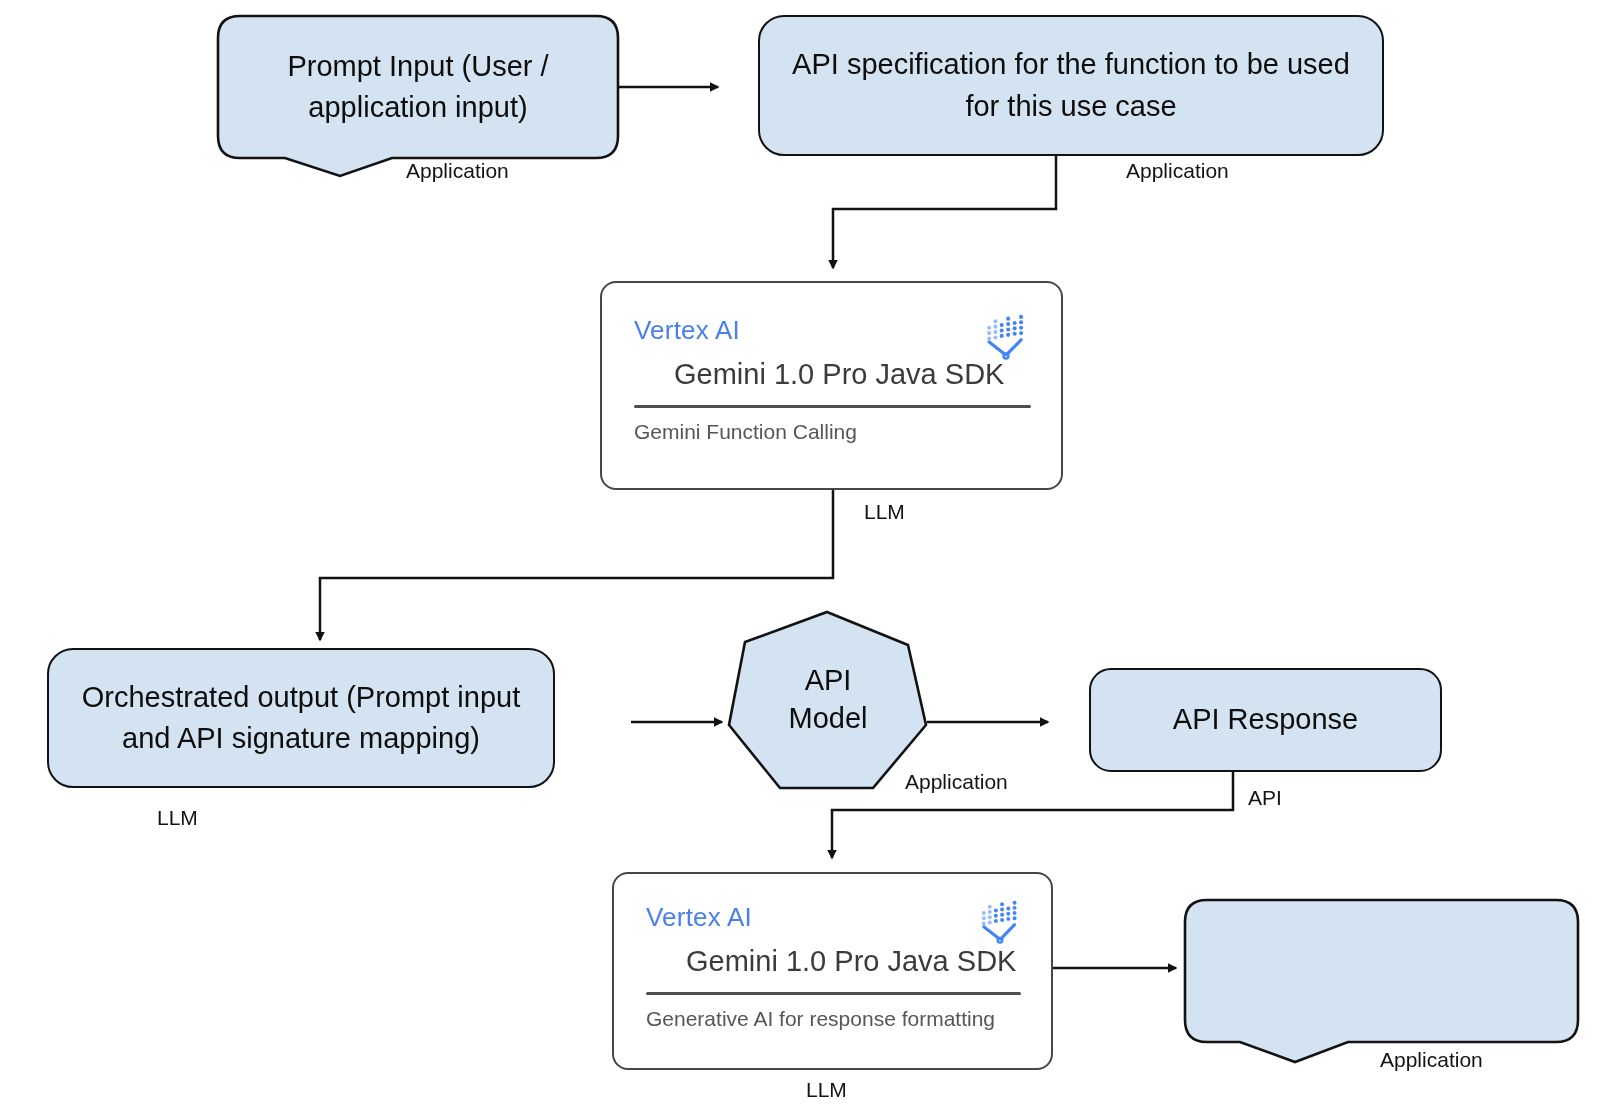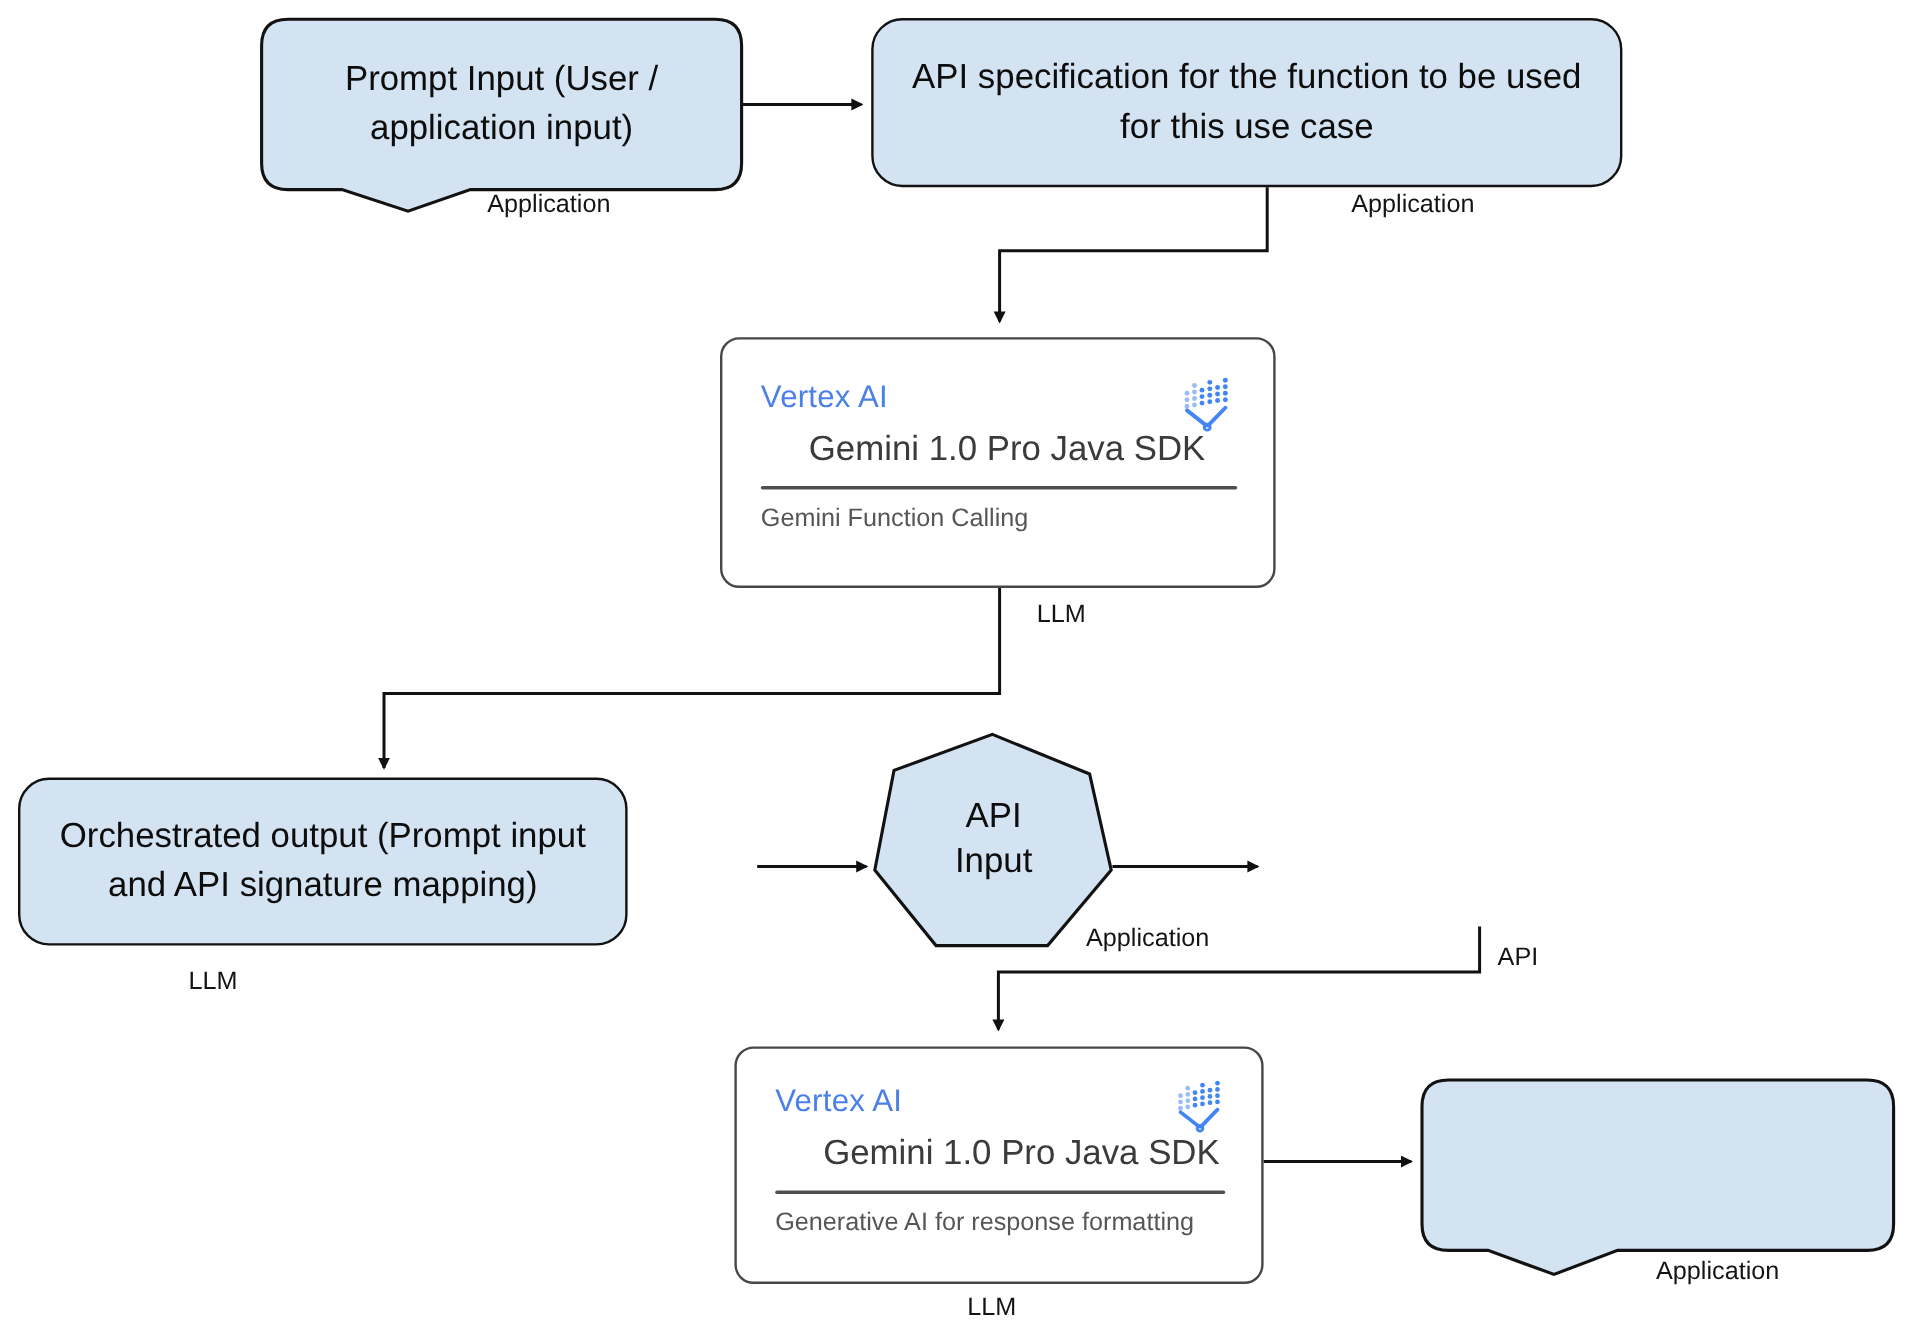--- a/index.html
+++ b/index.html
@@ -10,20 +10,21 @@
   #shape-layer{position:absolute;left:0;top:0;width:1600px;height:1109px;}
   .node-text{
     position:absolute;display:flex;align-items:center;justify-content:flex-end;
     text-align:center;font-size:29px;line-height:1.42;color:#0d0d0d;
   }
   .rect-node{
     position:absolute;background:#d4e3f1;border:2.5px solid #121212;border-radius:26px;
     display:flex;align-items:center;justify-content:center;text-align:center;
     font-size:29px;line-height:1.42;color:#0d0d0d;box-sizing:border-box;
     padding:0 18px;
+    margin-left:32px;
   }
   .tag-label{
     position:absolute;font-size:21px;color:#141414;white-space:nowrap;text-align:center;
   }
   .llm-card{
     position:absolute;background:#ffffff;border:2.5px solid #474747;border-radius:16px;
     box-sizing:border-box;padding:32px 30px 0 32px;
   }
   .llm-card .product{font-size:26px;color:#4b80e8;font-weight:500;letter-spacing:.2px;}
   .llm-card .sdk{font-size:29px;color:#3b3b3b;margin-top:12px;white-space:nowrap;margin-left:40px;}
@@ -114,24 +115,27 @@
   </svg>
   <div class="tag-label" style="left:864px;top:500px;">LLM</div>
 
   <div class="rect-node" style="left:15px;top:648px;width:508px;height:140px;">
     <span>Orchestrated output (Prompt input and API signature mapping)</span>
   </div>
   <div class="tag-label" style="left:157px;top:806px;">LLM</div>
 
   <div class="hep-text" style="left:740px;top:635px;width:176px;height:130px;">
     <span>API</span>
-    <span>Input</span>
+    <span>Model</span>
   </div>
   <div class="tag-label" style="left:905px;top:770px;">Application</div>
 
+  <div class="rect-node" style="left:1057px;top:668px;width:353px;height:104px;border-radius:22px;">
+    <span>API Response</span>
+  </div>
   <div class="tag-label" style="left:1248px;top:786px;">API</div>
 
   <div class="llm-card" style="left:612px;top:872px;width:441px;height:198px;padding-top:28px;">
     <div class="product">Vertex AI</div>
     <div class="sdk">Gemini 1.0 Pro Java SDK</div>
     <div class="divider"></div>
     <div class="caption">Generative AI for response formatting</div>
   </div>
 
   <svg class="vertex-icon" style="left:975px;top:896px;" width="50" height="52" viewBox="0 0 24 25">

